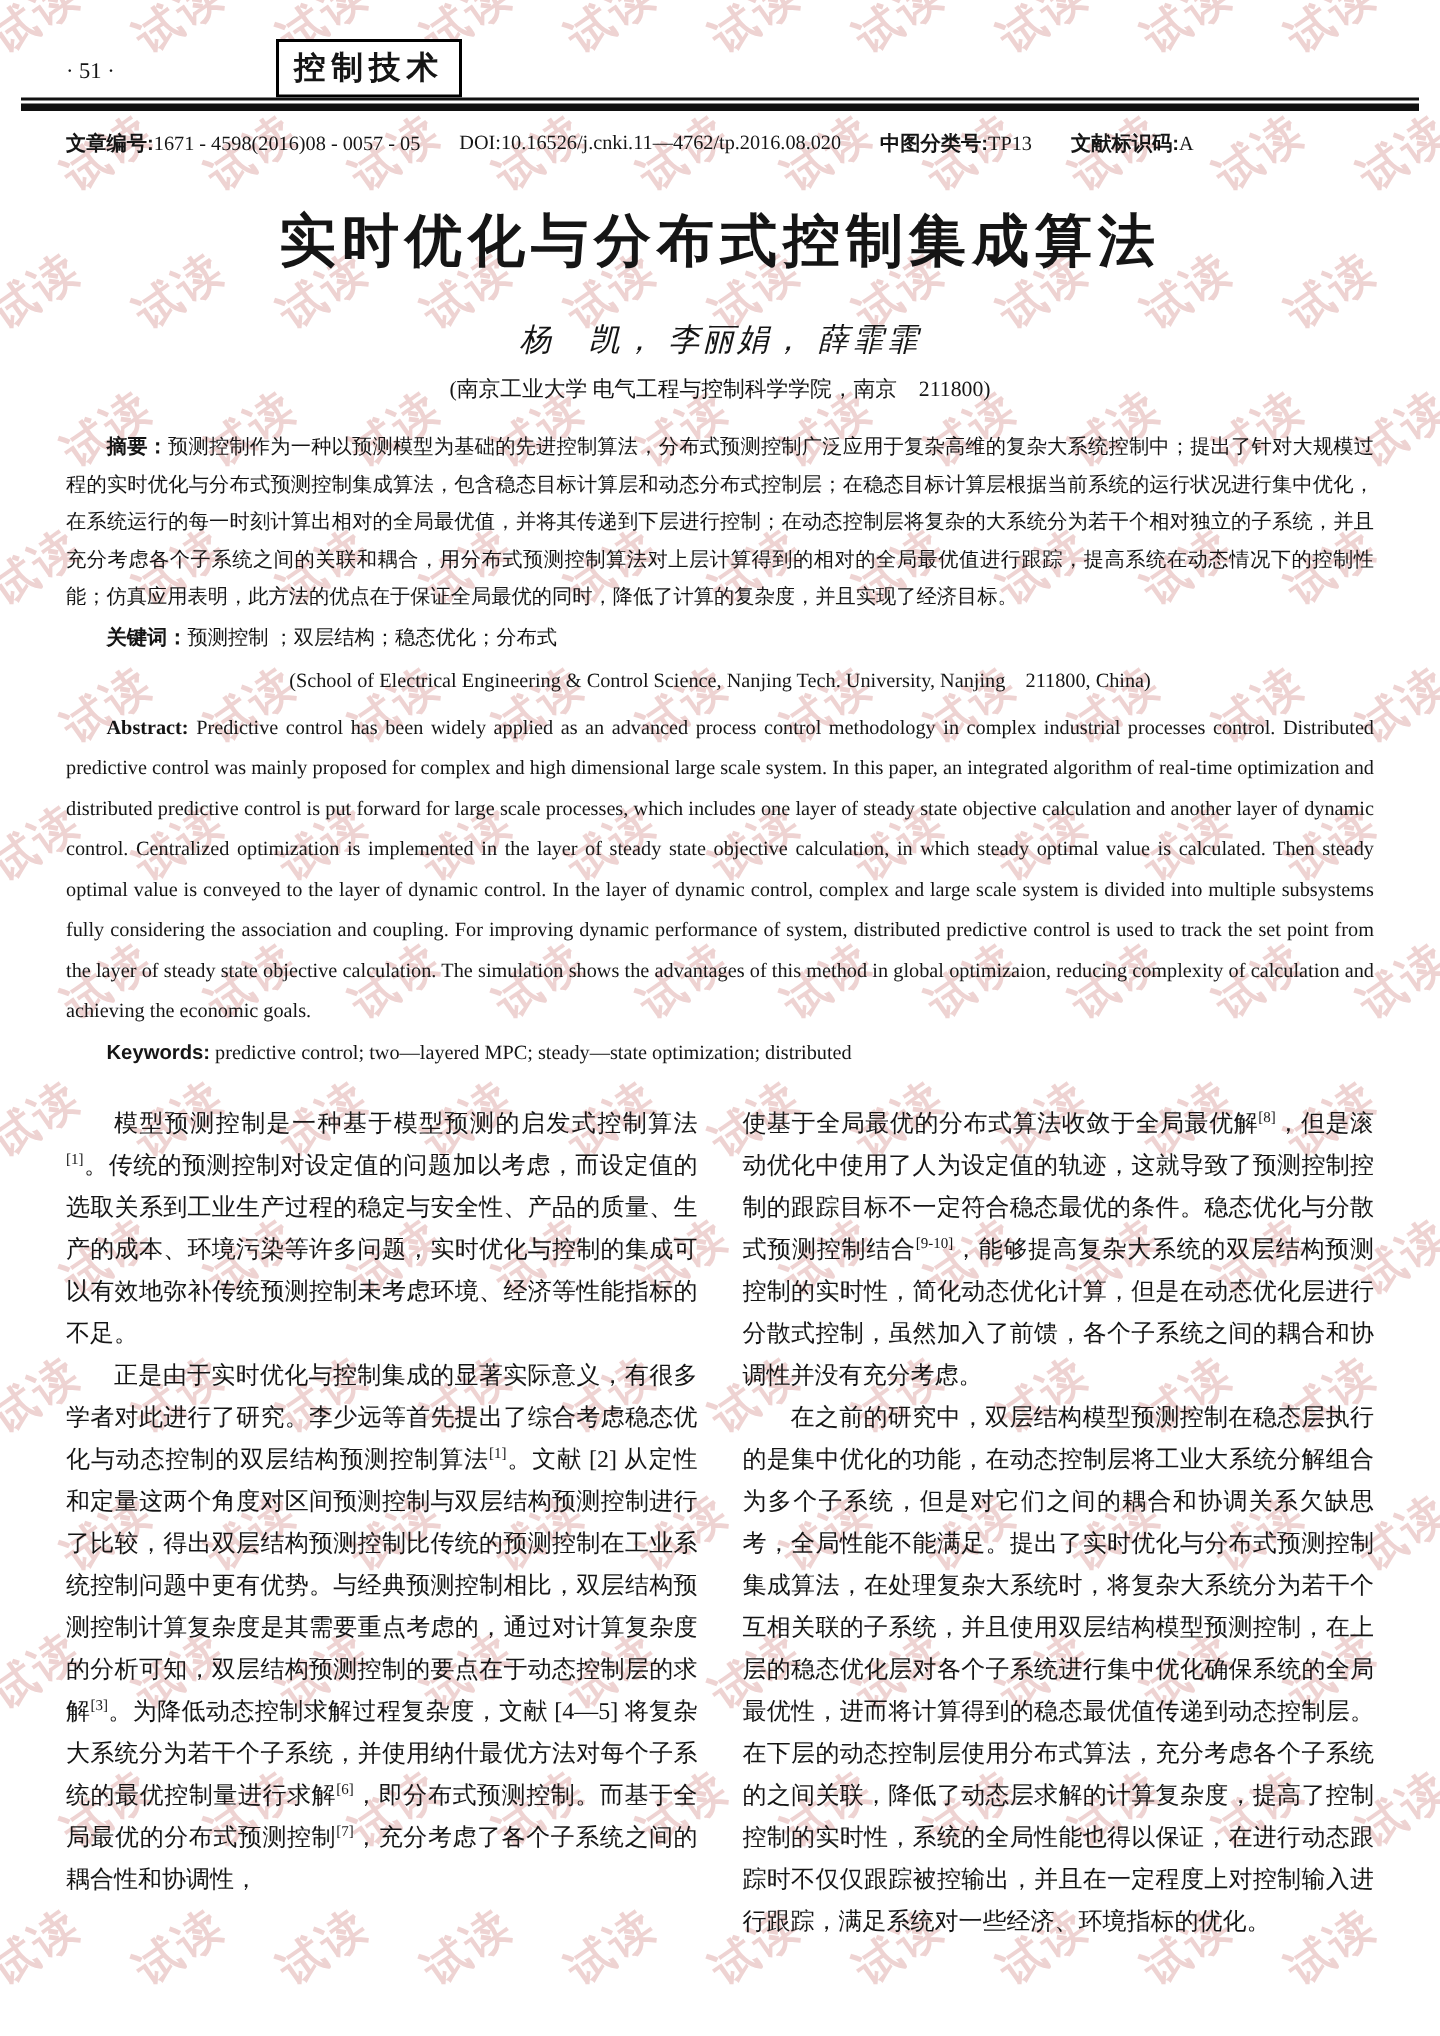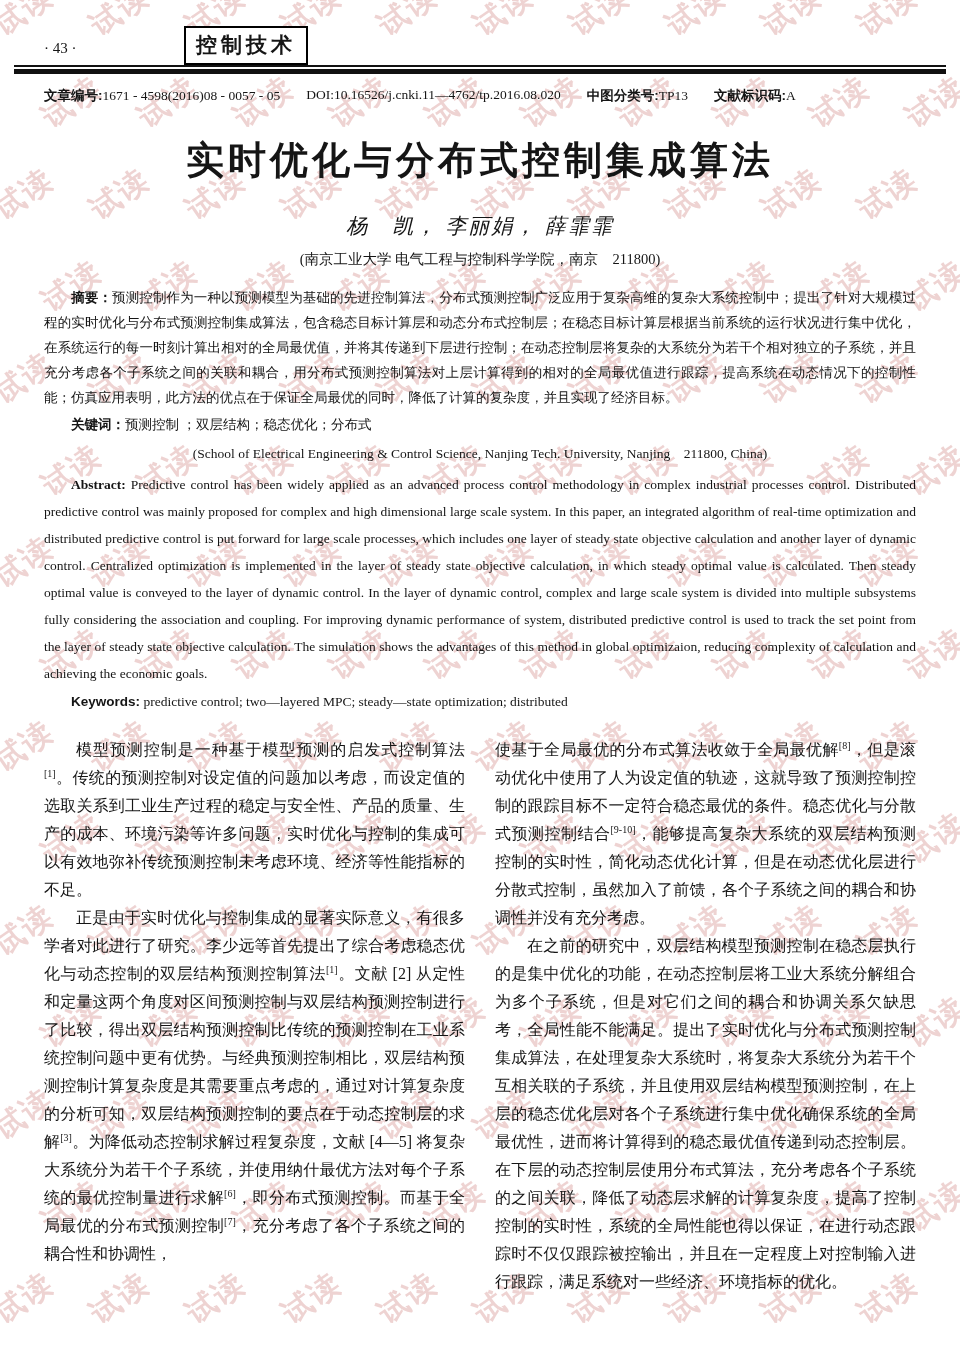--- a/index.html
+++ b/index.html
@@ -215,21 +215,21 @@
     <div class="wm" style="left: 472px; top: 1278px;">试读</div>
     <div class="wm" style="left: 568px; top: 1278px;">试读</div>
     <div class="wm" style="left: 664px; top: 1278px;">试读</div>
     <div class="wm" style="left: 760px; top: 1278px;">试读</div>
     <div class="wm" style="left: 856px; top: 1278px;">试读</div>
   </div>
 
 <div class="page">
 
   <div class="hdr">
-    <div class="hdr-left">· 43 ·</div>
+    <div class="hdr-left">· 51 ·</div>
     <div class="hdr-badge">控制技术</div>
   </div>
   <div class="rule-thin"></div>
   <div class="rule-thick"></div>
 
   <div class="meta">
     <span><b>文章编号:</b><span>1671 - 4598(2016)08 - 0057 - 05</span></span>
     <span><span>DOI:</span><span>10.16526/j.cnki.11—4762/tp.2016.08.020</span></span>
     <span><b>中图分类号:</b><span>TP13</span></span>
     <span><b>文献标识码:</b><span>A</span></span>

